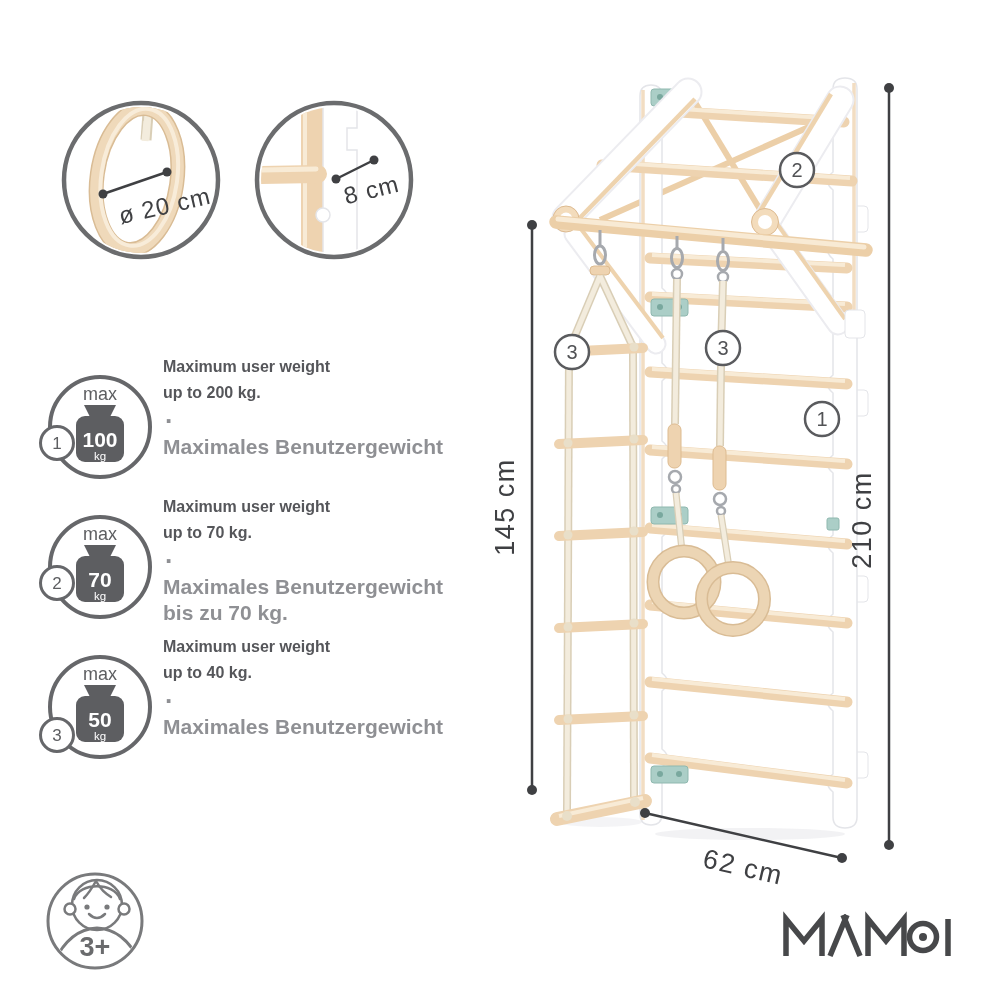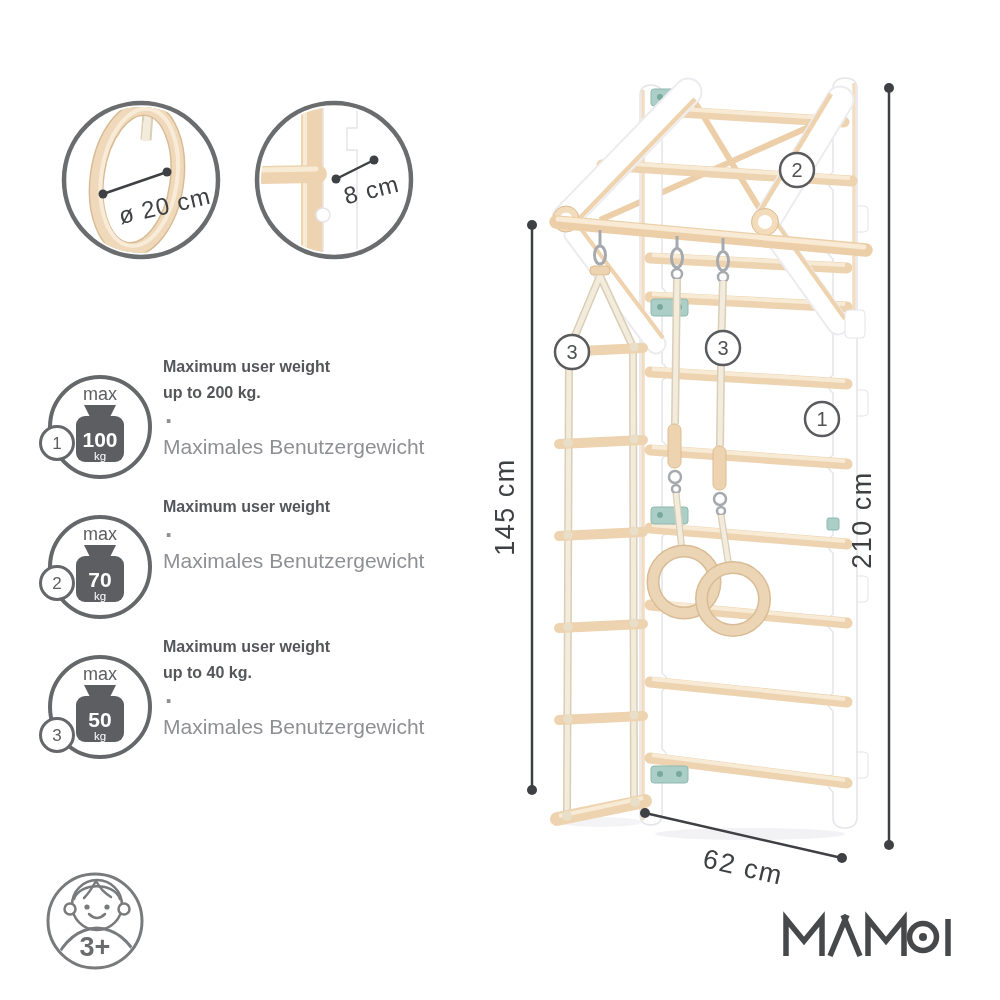--- a/index.html
+++ b/index.html
@@ -5,21 +5,21 @@
   html,body{margin:0;padding:0;background:#ffffff;}
   #page{position:relative;width:1000px;height:1000px;background:#ffffff;overflow:hidden;
         font-family:"Liberation Sans", sans-serif;}
   #scene{position:absolute;left:0;top:0;width:1000px;height:1000px;}
   svg text{font-family:"Liberation Sans", sans-serif;}
   .dim-label{font-size:27px;fill:#3f4043;letter-spacing:1.5px;}
   .callout-num{font-size:20px;fill:#515255;}
   .feat{position:absolute;left:163px;width:340px;}
   .feat-title{font-size:16px;line-height:26px;font-weight:700;color:#55565a;}
   .feat-dot{font-size:26px;line-height:14px;font-weight:700;color:#8e8f93;margin:8px 0 6px 2px;}
-  .feat-desc{font-size:21px;line-height:26px;font-weight:400;color:#8f9094;}
+  .feat-desc{font-size:21px;line-height:26px;font-weight:700;color:#8f9094;}
 </style>
 </head>
 <body>
 
 <div id="page">
 
 <svg id="scene" viewBox="0 0 1000 1000">
   <defs>
     <clipPath id="clipA">
           <circle cx="141" cy="180" r="73"></circle>
@@ -379,24 +379,26 @@
     </div>
     <div class="feat-dot">·</div>
     <div class="feat-desc">
       <div>Maximales Benutzergewicht</div>
     </div>
   </div>
 
   <div class="feat" style="top:494px">
     <div class="feat-title">
       <div>Maximum user weight</div>
+      <div>up to 70 kg.</div>
     </div>
     <div class="feat-dot">·</div>
     <div class="feat-desc">
       <div>Maximales Benutzergewicht</div>
+      <div>bis zu 70 kg.</div>
     </div>
   </div>
 
   <div class="feat" style="top:634px">
     <div class="feat-title">
       <div>Maximum user weight</div>
       <div>up to 40 kg.</div>
     </div>
     <div class="feat-dot">·</div>
     <div class="feat-desc">

